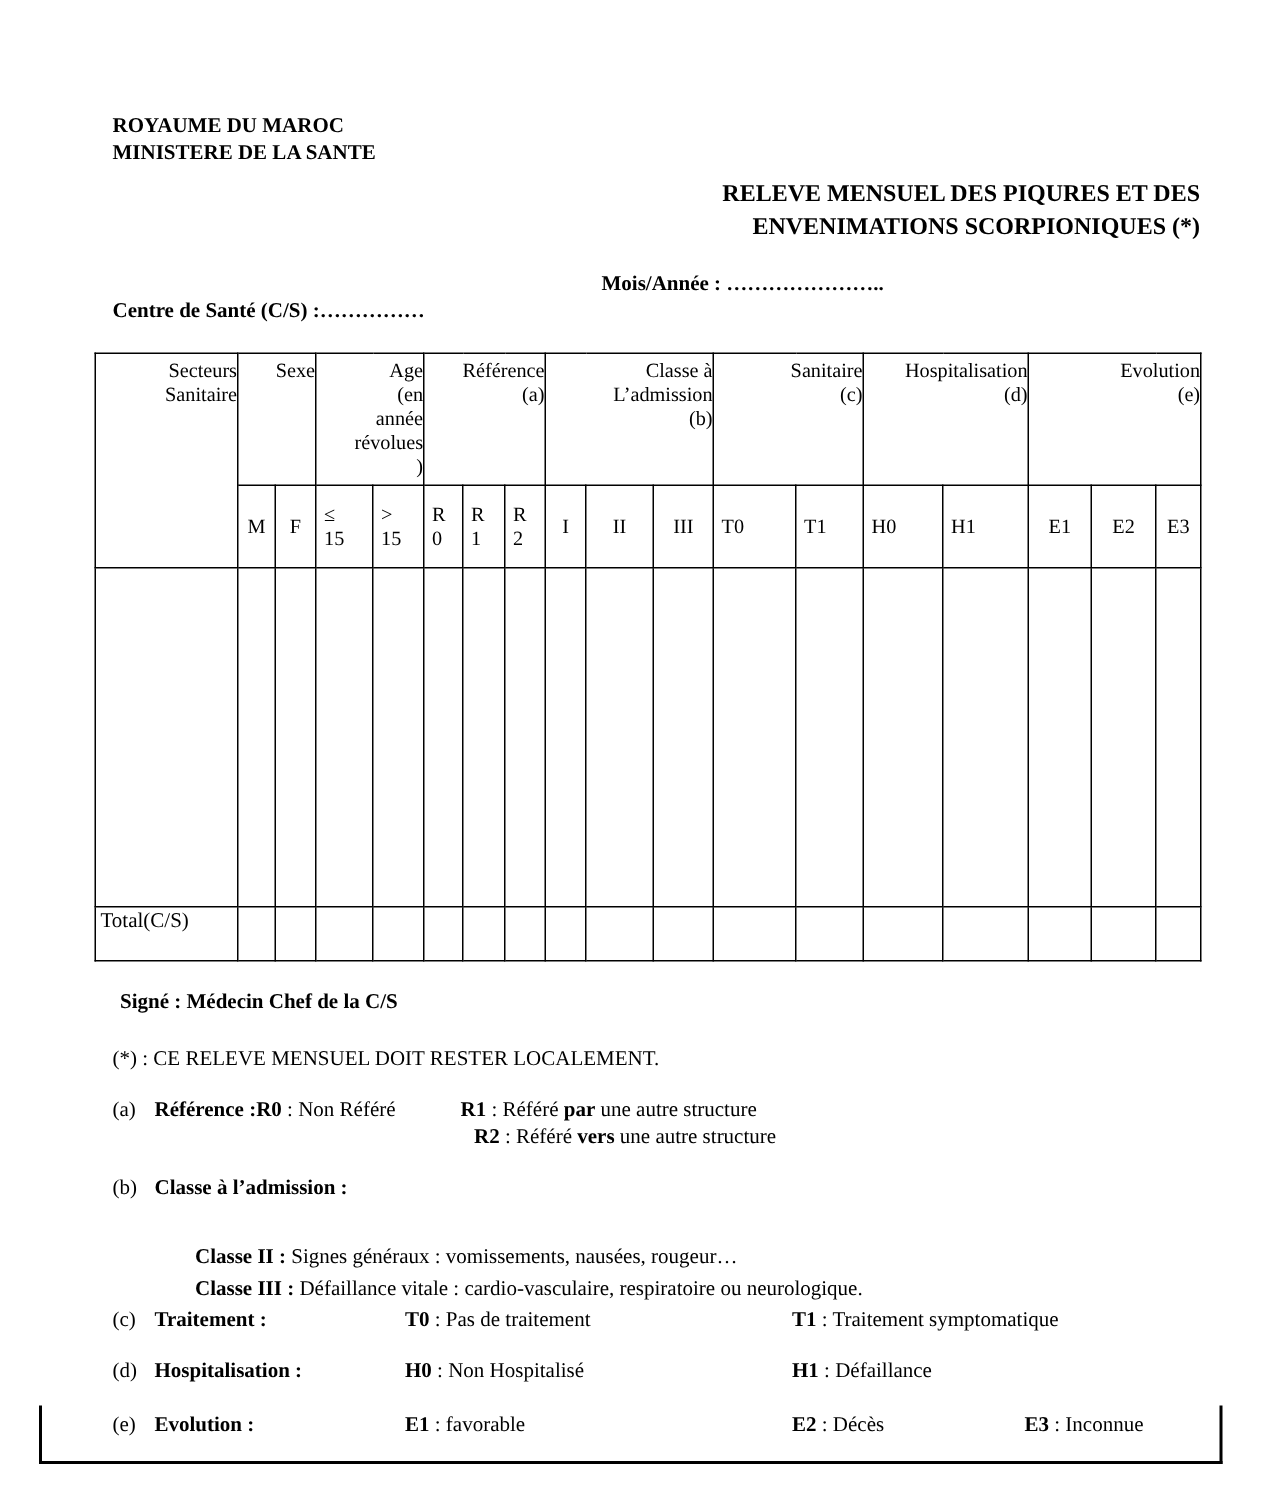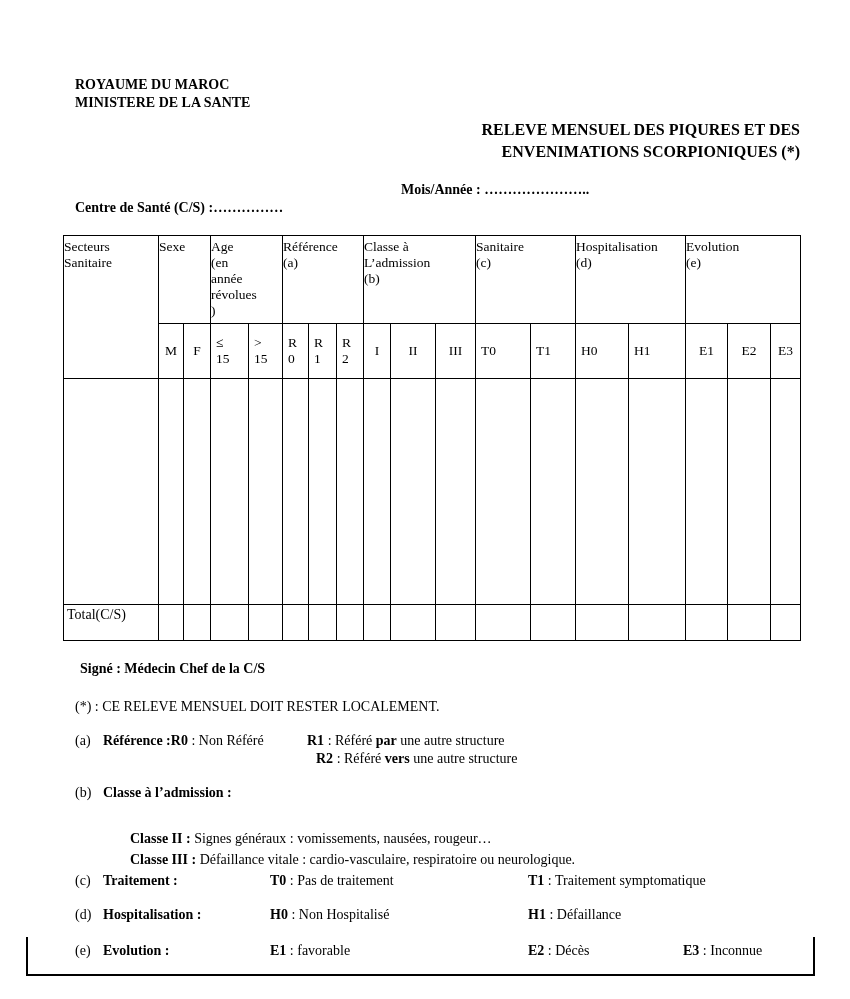--- a/index.html
+++ b/index.html
@@ -10,21 +10,21 @@
 
   .org { left:75px; top:76px; font-weight:bold; font-size:14px; line-height:18px; }
   .title { left:63px; top:119px; width:737px; text-align:right; font-weight:bold; font-size:16px; line-height:22px; }
   .fieldline { font-weight:bold; font-size:14px; white-space:nowrap; }
   .f1 { left:75px; top:182px; width:700px; }
   .f1 .mois { position:absolute; left:326px; top:0; }
   .f2 { left:75px; top:200px; }
 
   table.report { position:absolute; left:63px; top:235px; width:737px; border-collapse:collapse; table-layout:fixed; }
   table.report th, table.report td { border:1px solid #000; font-weight:normal; font-size:13.5px; line-height:16px; overflow:hidden; }
-  tr.grp th { vertical-align:top; text-align:left; padding-top:3px; white-space:pre-line; }
+  tr.grp th { vertical-align:top; text-align:right; padding-top:3px; white-space:pre-line; }
   th.sect { vertical-align:top; text-align:center; padding-top:3px; white-space:pre-line; }
   tr.grp { height:88px; }
   tr.sub { height:55px; }
   tr.sub th { vertical-align:middle; text-align:center; white-space:pre-line; }
   tr.sub th.al { text-align:left; padding-left:5px; }
   tr.bodyrow { height:226px; }
   tr.totalrow { height:36px; }
   tr.totalrow td.tl { text-align:left; vertical-align:top; padding:2px 0 0 3px; font-size:14px; }
 
   .note { position:absolute; font-size:14px; white-space:nowrap; }

